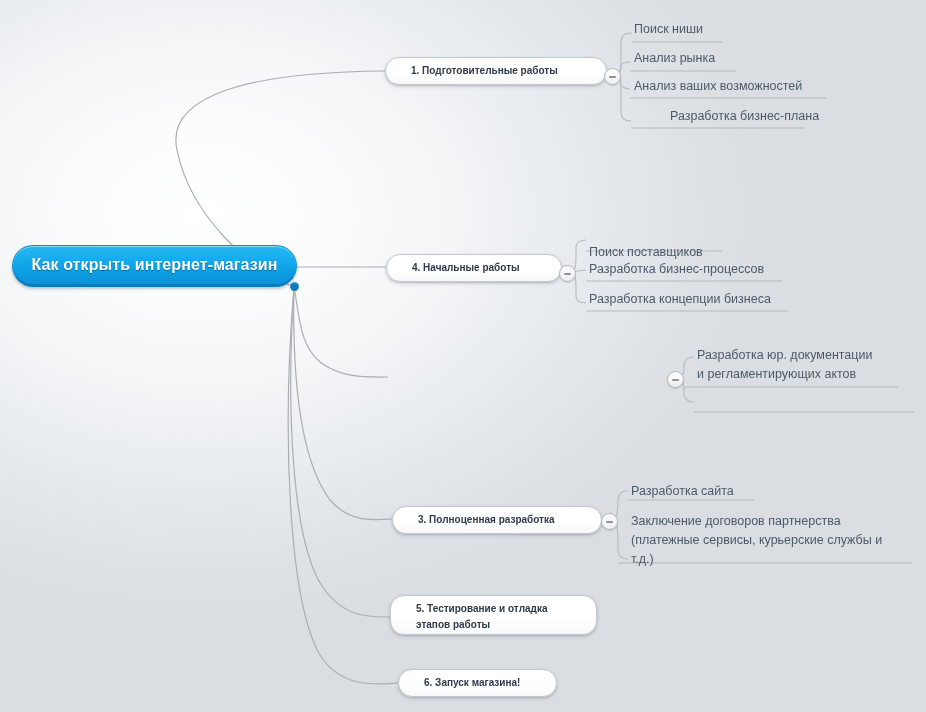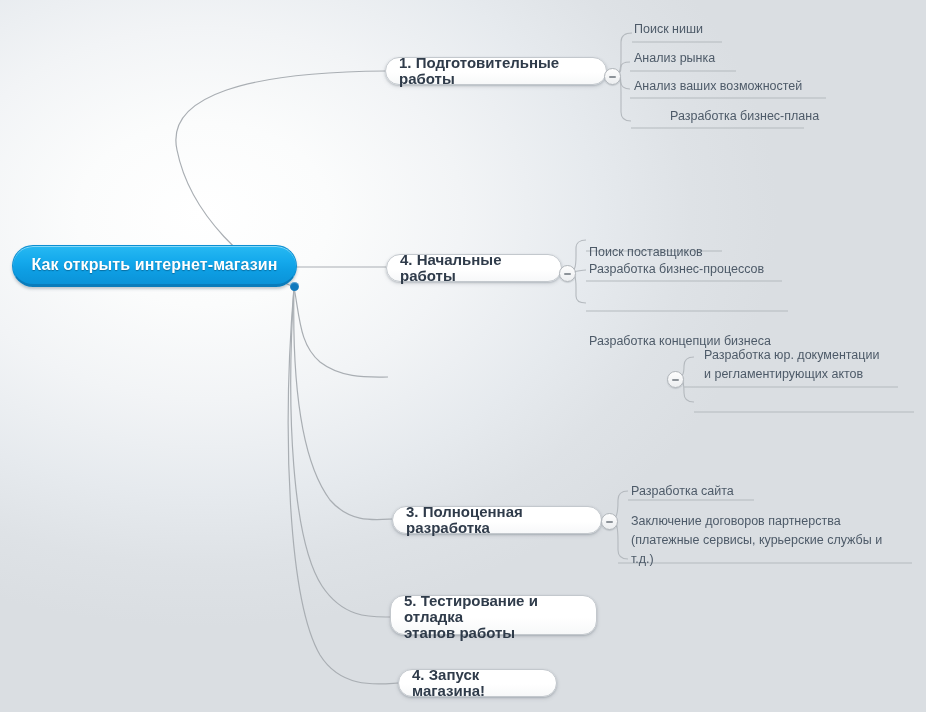--- a/index.html
+++ b/index.html
@@ -97,24 +97,25 @@
     align-items: center;
     border-radius: 14px;
     background: linear-gradient(to bottom, #ffffff 0%, #ffffff 55%, #f7f8f9 100%);
     border: 1px solid #c3c8cd;
     box-shadow: 0 1px 2px rgba(90,100,110,0.30),
                 0 2px 4px rgba(90,100,110,0.14);
     padding: 0 13px;
   }
   .topic-label {
     color: #2f3b4a;
-    font-size: 15px;
+    font-size: 10px;
     font-weight: bold;
     line-height: 16px;
     white-space: pre-line;
+    margin-left: 12px;
   }
 
   
   .leaf {
     position: absolute;
     box-sizing: border-box;
   }
   .leaf-label {
     color: #4d5a68;
     font-size: 12.5px;
@@ -215,29 +216,29 @@
   <div class="collapse-btn" style="left:559px; top:265px;">
     <span class="bar"></span>
   </div>
 
   <div class="leaf" style="left:589px; top:229px; width:200px;margin-top:13px;">
     <span class="leaf-label">Поиск поставщиков</span>
   </div>
   <div class="leaf" style="left:589px; top:259px; width:230px;">
     <span class="leaf-label">Разработка бизнес-процессов</span>
   </div>
-  <div class="leaf" style="left:589px; top:289px; width:230px;margin-top:42px;">
+  <div class="leaf" style="left:589px; top:289px; width:230px;">
     <span class="leaf-label">Разработка концепции бизнеса</span>
   </div>
 
   <div class="collapse-btn" style="left:667px; top:371px;">
     <span class="bar"></span>
   </div>
 
-  <div class="leaf" style="left:697px; top:345px; width:220px;margin-left:7px;">
+  <div class="leaf" style="left:697px; top:345px; width:220px;">
     <span class="leaf-label">Разработка юр. документации
 и регламентирующих актов</span>
   </div>
 
   <div class="topic" style="left:392px; top:506px; width:210px; height:28px;">
     <span class="topic-label">3. Полноценная разработка</span>
   </div>
   <div class="collapse-btn" style="left:601px; top:513px;">
     <span class="bar"></span>
   </div>
@@ -250,16 +251,16 @@
 (платежные сервисы, курьерские службы и
 т.д.)</span>
   </div>
 
   <div class="topic" style="left:390px; top:595px; width:207px; height:40px; padding-top:3px;">
     <span class="topic-label">5. Тестирование и отладка
 этапов работы</span>
   </div>
 
   <div class="topic" style="left:398px; top:669px; width:159px; height:28px;">
-    <span class="topic-label">4. Запуск магазина!</span>
+    <span class="topic-label">6. Запуск магазина!</span>
   </div>
 
 </div>
 
 </body></html>

